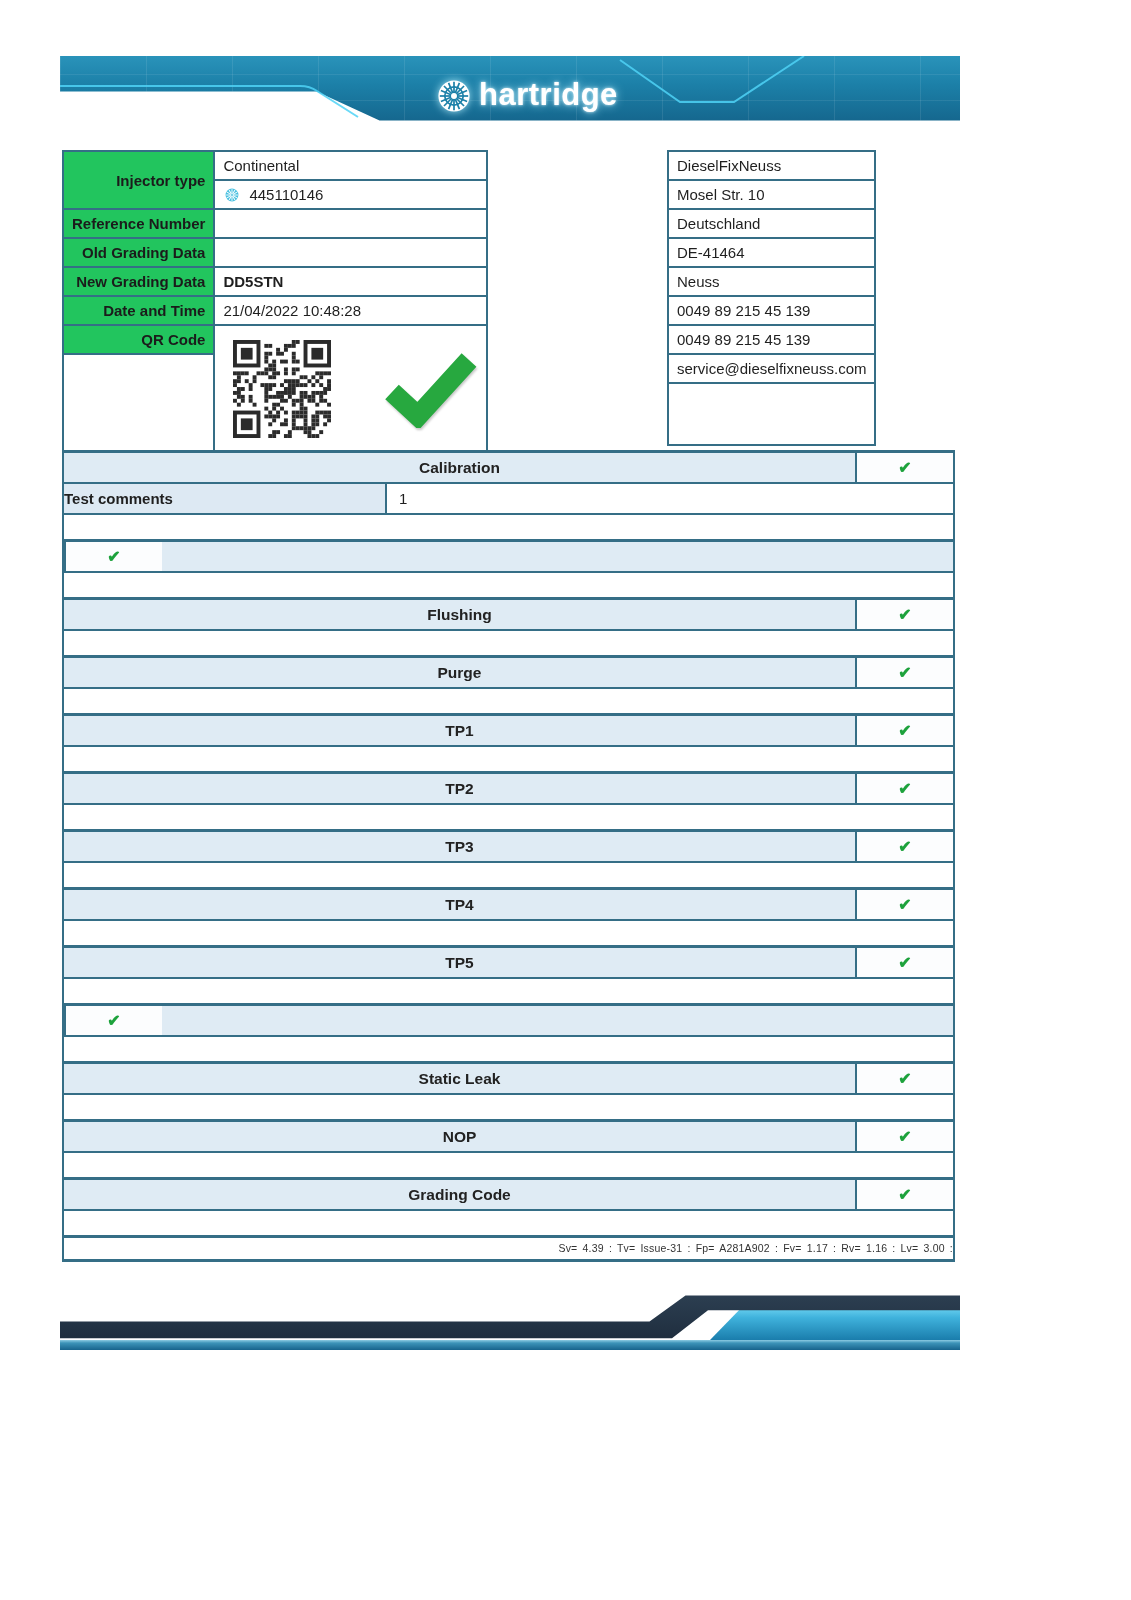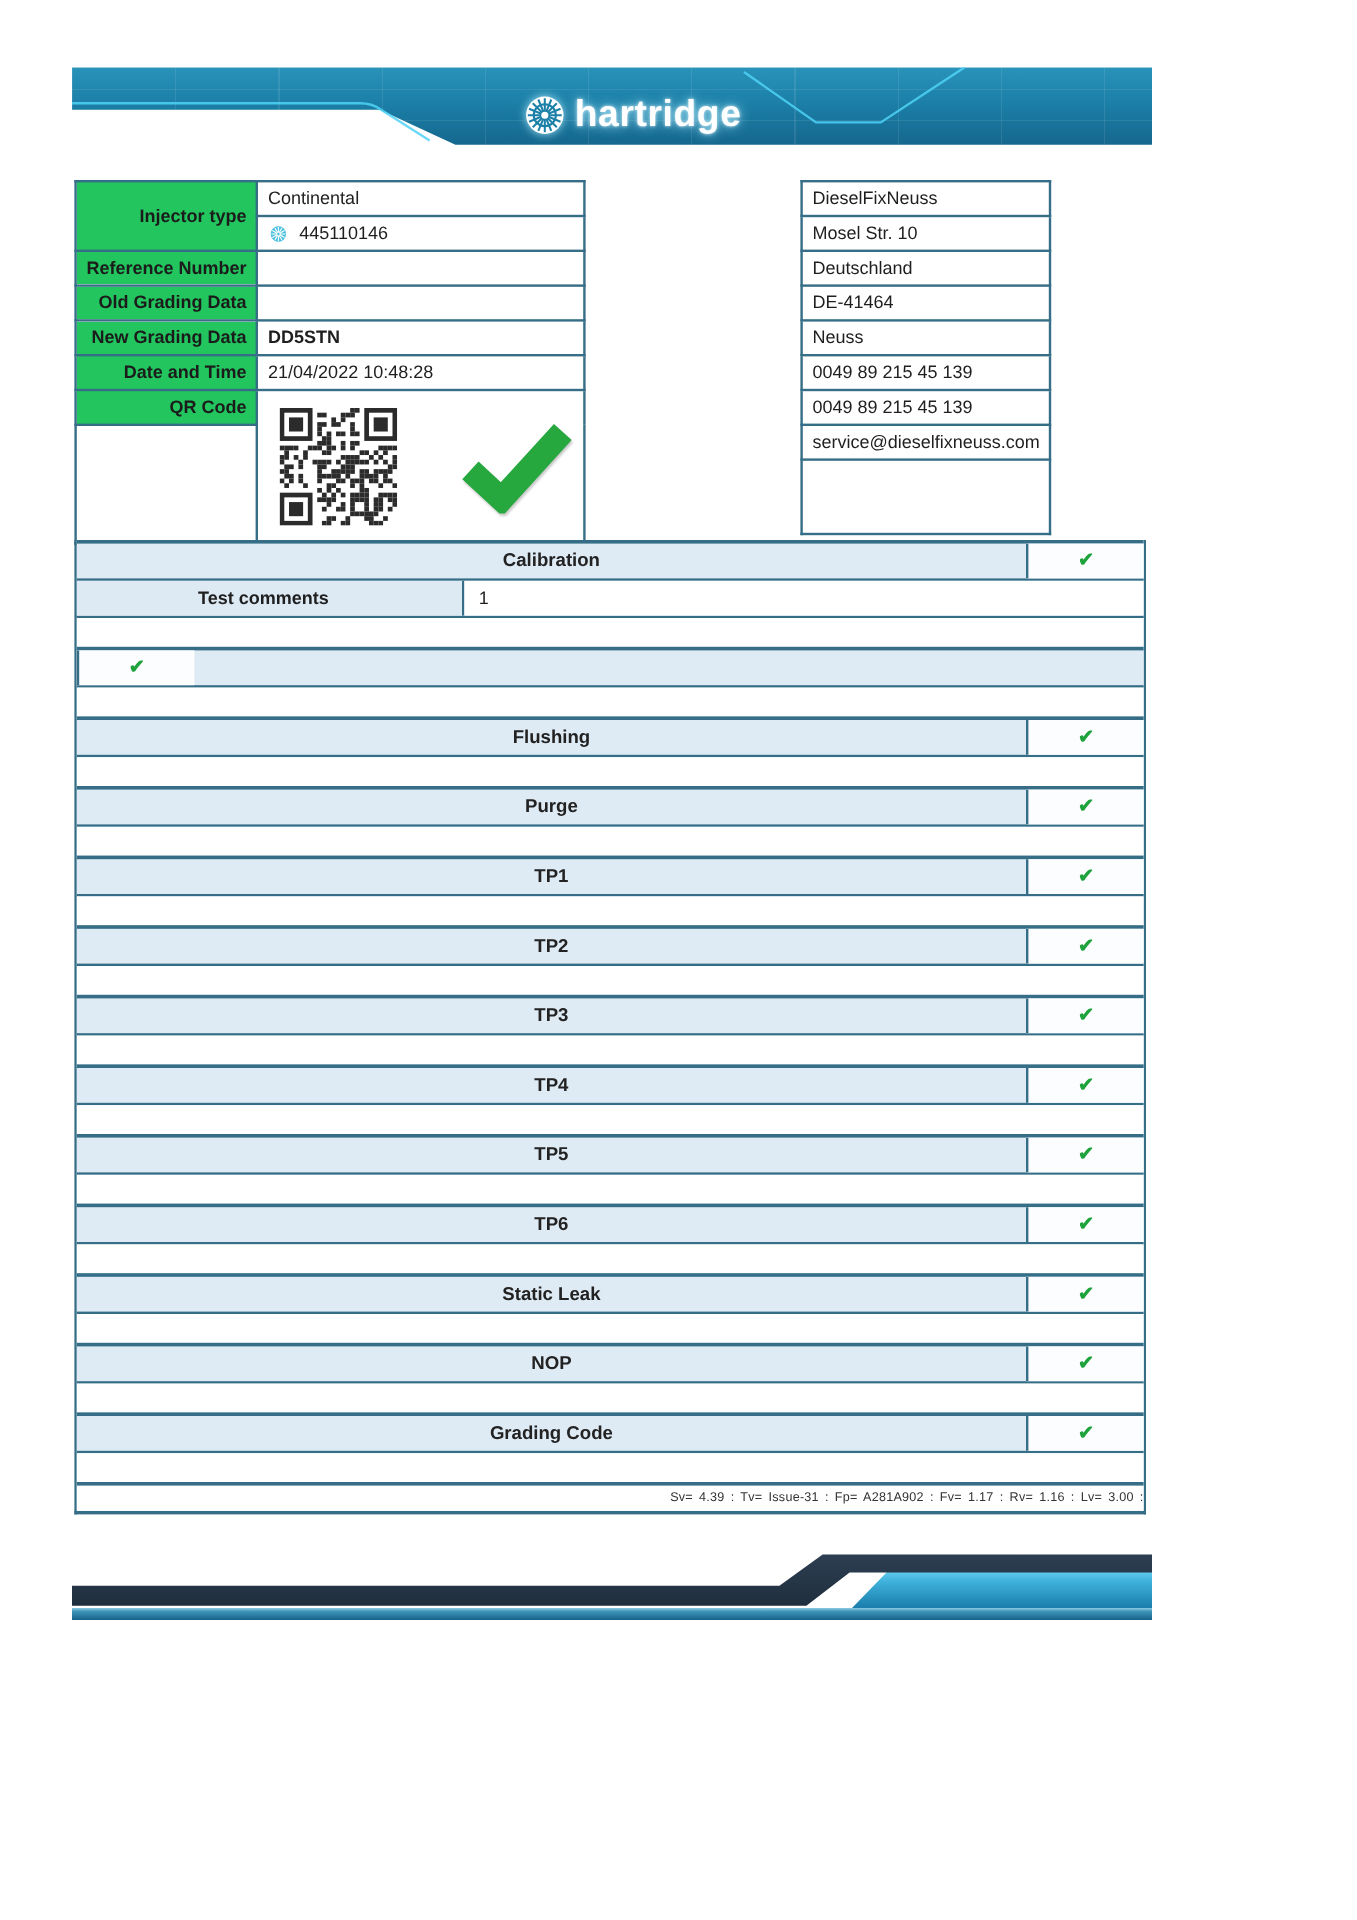--- a/index.html
+++ b/index.html
@@ -51,21 +51,21 @@
   .checklist{
     position:absolute;left:62px;top:450px;width:889px;
     border-left:2px solid #356e86;border-right:2px solid #356e86;border-bottom:3px solid #356e86;
   }
   .sec{display:flex;height:29px;background:#dfebf4;border-top:3px solid #356e86;border-bottom:2px solid #356e86;align-items:flex-end;}
   .sec-title{flex:1;text-align:center;font-weight:bold;font-size:15.5px;line-height:29px;color:#222;}
   .sec-check{width:96px;border-left:2px solid #356e86;background:#fcfdfe;text-align:center;line-height:29px;}
   .check{color:#1da23c;font-size:16px;font-weight:bold;}
   .comments{display:flex;height:29px;border-bottom:2px solid #356e86;}
   .tc-label{width:311px;background:#dde9f3;border-right:2px solid #356e86;font-weight:bold;
-            text-align:center;padding-right:10px;line-height:29px;font-size:15px;}
+            text-align:left;padding-right:10px;line-height:29px;font-size:15px;}
   .tc-value{flex:1;background:#fff;padding-left:12px;line-height:29px;font-size:15px;}
   .spacer{height:24px;background:#fff;}
   .version{border-top:3px solid #356e86;height:21px;text-align:right;font-size:10.5px;
            color:#333;line-height:21px;letter-spacing:.2px;word-spacing:2px;background:#fff;}
 
   
   .fbanner{position:absolute;left:60px;top:1288px;width:900px;height:62px;}
   .fb-blue{
     position:absolute;right:0;top:16px;width:250px;height:36px;
     clip-path:polygon(14% 0, 100% 0, 100% 100%, 0 100%);
@@ -466,21 +466,20 @@
   </div>
   <div class="spacer"></div>
 
   <div class="sec">
     <div class="sec-title">TP5</div>
     <div class="sec-check"><span class="check">✔</span></div>
   </div>
   <div class="spacer"></div>
 
   <div class="sec">
-    <div class="sec-title">TP6</div>
     <div class="sec-check"><span class="check">✔</span></div>
   </div>
   <div class="spacer"></div>
 
   <div class="sec">
     <div class="sec-title">Static Leak</div>
     <div class="sec-check"><span class="check">✔</span></div>
   </div>
   <div class="spacer"></div>
 

